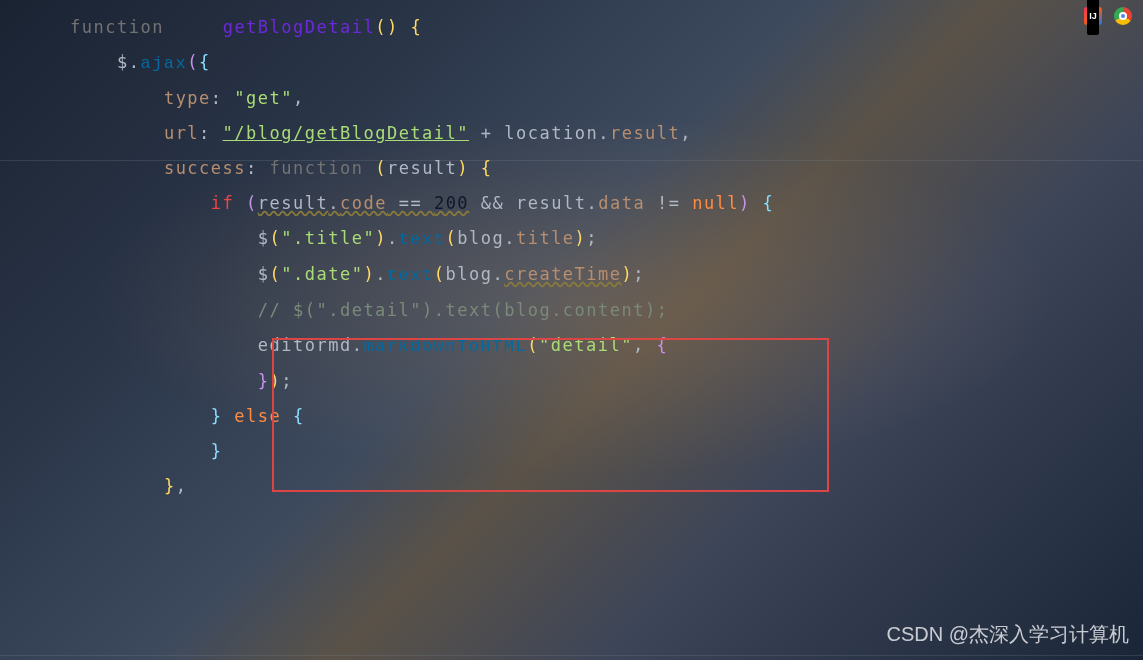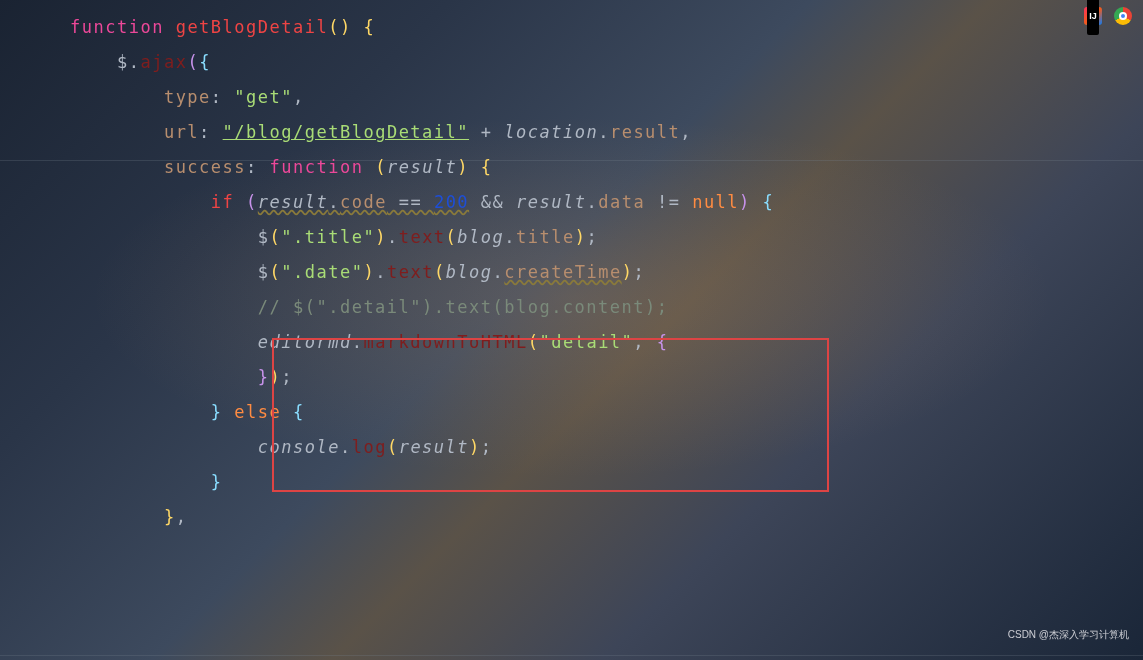--- a/index.html
+++ b/index.html
@@ -27,53 +27,53 @@
     .editor {
       position: relative;
       padding: 10px 0 0 70px;
       height: 100%;
     }
     .line {
       white-space: pre;
       position: relative;
       letter-spacing: 1.5px;
     }
-    .kw-function { color: #ec4899; margin-top: 32px; }
+    .kw-function { color: #737373; margin-top: 32px; }
     .kw-var { color: #ff8c42; }
     .kw-if { color: #ef4444; }
     .kw-else { color: #ff8c42; }
-    .fn-name { color: #ef4444; }
-    .fn-call { color: #7f1d1d; }
+    .fn-name { color: #6d28d9; margin-left: 47px; }
+    .fn-call { color: #0369a1; font-family: Liberation Mono, monospace; }
     .prop { color: #b88e6e; margin-top: 25px; }
     .paren-1 { color: #ffd866; }
     .paren-2 { color: #c792ea; }
     .brace-1 { color: #ffd866; }
     .brace-2 { color: #c792ea; }
     .brace-3 { color: #89ddff; }
     .string { color: #a9dc76; }
     .string-url { color: #a9dc76; text-decoration: underline; text-decoration-style: solid; }
     .operator { color: #b0b8c4; }
     .punct { color: #b0b8c4; }
-    .ident { color: #b0b8c4; font-style: italic; }
+    .ident { color: #b0b8c4; }
     .dollar { color: #b0b8c4; }
-    .number { color: #1d4ed8; text-align: center; }
+    .number { color: #0f172a; text-align: center; }
     .null { color: #ff8c42; }
     .comment { color: #7a8a7a; }
     .warn { text-decoration: underline; text-decoration-style: wavy; text-decoration-color: #8a7a3a; }
     .highlight-box {
       position: absolute;
       border: 2px solid #d44;
       pointer-events: none;
     }
     .watermark {
       position: absolute;
       bottom: 8px;
       right: 14px;
       color: rgba(230,230,235,0.85);
-      font-size: 10px;
+      font-size: 20px;
       font-family: sans-serif;
       letter-spacing: 0;
     }
     .tray-icons {
       position: absolute;
       top: 6px;
       right: 10px;
       display: flex;
       gap: 10px;
     }
@@ -163,21 +163,20 @@
 
 <div class="line">                <span class="comment">// $(".detail").text(blog.content);</span></div>
 
 <div class="line">                <span class="ident">editormd</span><span class="punct">.</span><span class="fn-call">markdownToHTML</span><span class="paren-1">(</span><span class="string">"detail"</span><span class="punct">,</span> <span class="brace-2">{</span></div>
 
 
 <div class="line">                <span class="brace-2">}</span><span class="paren-1">)</span><span class="punct">;</span></div>
 
 <div class="line">            <span class="brace-3">}</span> <span class="kw-else">else</span> <span class="brace-3">{</span></div>
 
-<div class="line">                <span class="ident">console</span><span class="punct">.</span><span class="fn-call">log</span><span class="paren-1">(</span><span class="ident">result</span><span class="paren-1">)</span><span class="punct">;</span></div>
 
 <div class="line">            <span class="brace-3">}</span></div>
 
 <div class="line">        <span class="brace-1">}</span><span class="punct">,</span></div>
 
 <div class="highlight-box" style="left:272px; top:338px; width:557px; height:154px;"></div>
 
 </div>
 
 <div class="watermark">CSDN @杰深入学习计算机</div>

